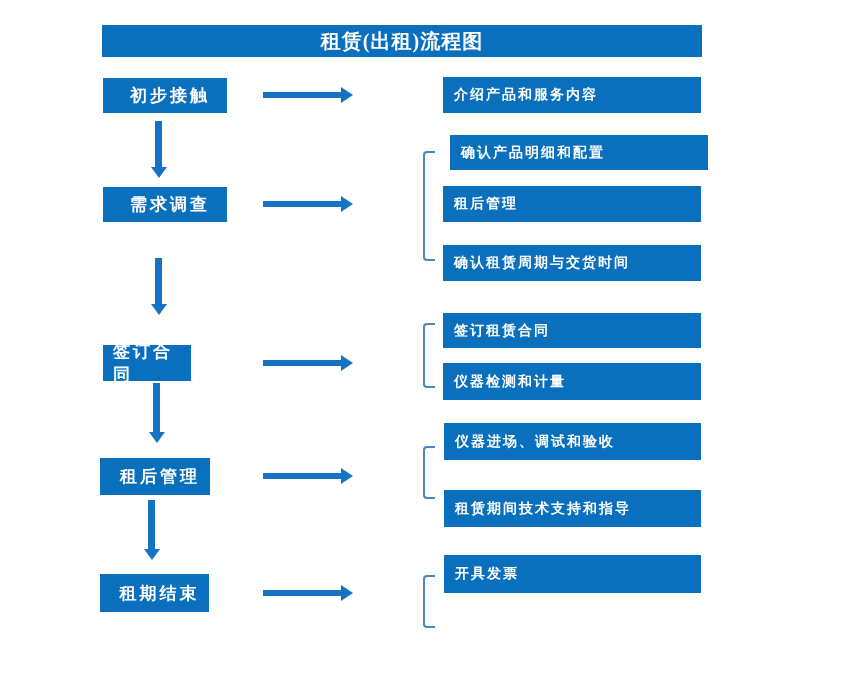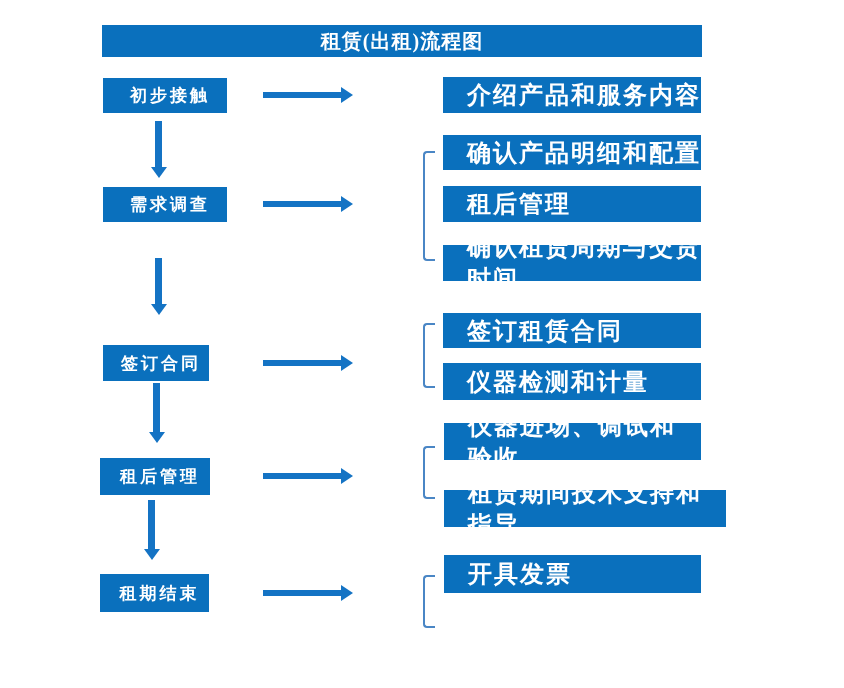--- a/index.html
+++ b/index.html
@@ -27,39 +27,39 @@
   }
   
   .lbox{
     position:absolute;background:var(--blue);color:var(--text);
     font-size:17px;font-weight:bold;letter-spacing:3px;
     display:flex;align-items:center;justify-content:center;
     box-sizing:border-box;padding-left:10px;
   }
   #step1{left:103px;top:78px;width:124px;height:35px;}
   #step2{left:103px;top:187px;width:124px;height:35px;}
-  #step3{left:103px;top:345px;width:106px;height:36px;}
+  #step3{left:103px;top:345px;width:88px;height:36px;}
   #step4{left:100px;top:458px;width:110px;height:37px;}
   #step5{left:100px;top:574px;width:109px;height:38px;}
   
   .rbox{
     position:absolute;left:443px;width:258px;
     background:var(--blue);color:var(--text);
-    font-size:24px;font-weight:bold;letter-spacing:2px;
+    font-size:14px;font-weight:bold;letter-spacing:2px;
     display:flex;align-items:center;
-    box-sizing:border-box;padding-left:24px;
+    box-sizing:border-box;padding-left:11px;
   }
   #r1{top:77px;height:36px;}
-  #r2{top:135px;height:35px;}
+  #r2{top:135px;height:35px;margin-left:7px;}
   #r3{top:186px;height:36px;}
   #r4{top:245px;height:36px;}
   #r5{top:313px;height:35px;}
   #r6{top:363px;height:37px;}
   #r7{top:423px;height:37px;left:444px;width:257px;}
-  #r8{top:490px;height:37px;left:444px;width:282px;}
+  #r8{top:490px;height:37px;left:444px;width:257px;}
   #r9{top:555px;height:38px;left:444px;width:257px;}
   #r10{top:607px;height:38px;left:444px;width:257px;}
   
   .varrow{position:absolute;width:16px;}
   .varrow .shaft{
     position:absolute;left:4px;top:0;width:7px;height:calc(100% - 11px);
     background:var(--arrow);
   }
   .varrow::after{
     content:"";position:absolute;bottom:0;left:0;width:0;height:0;

